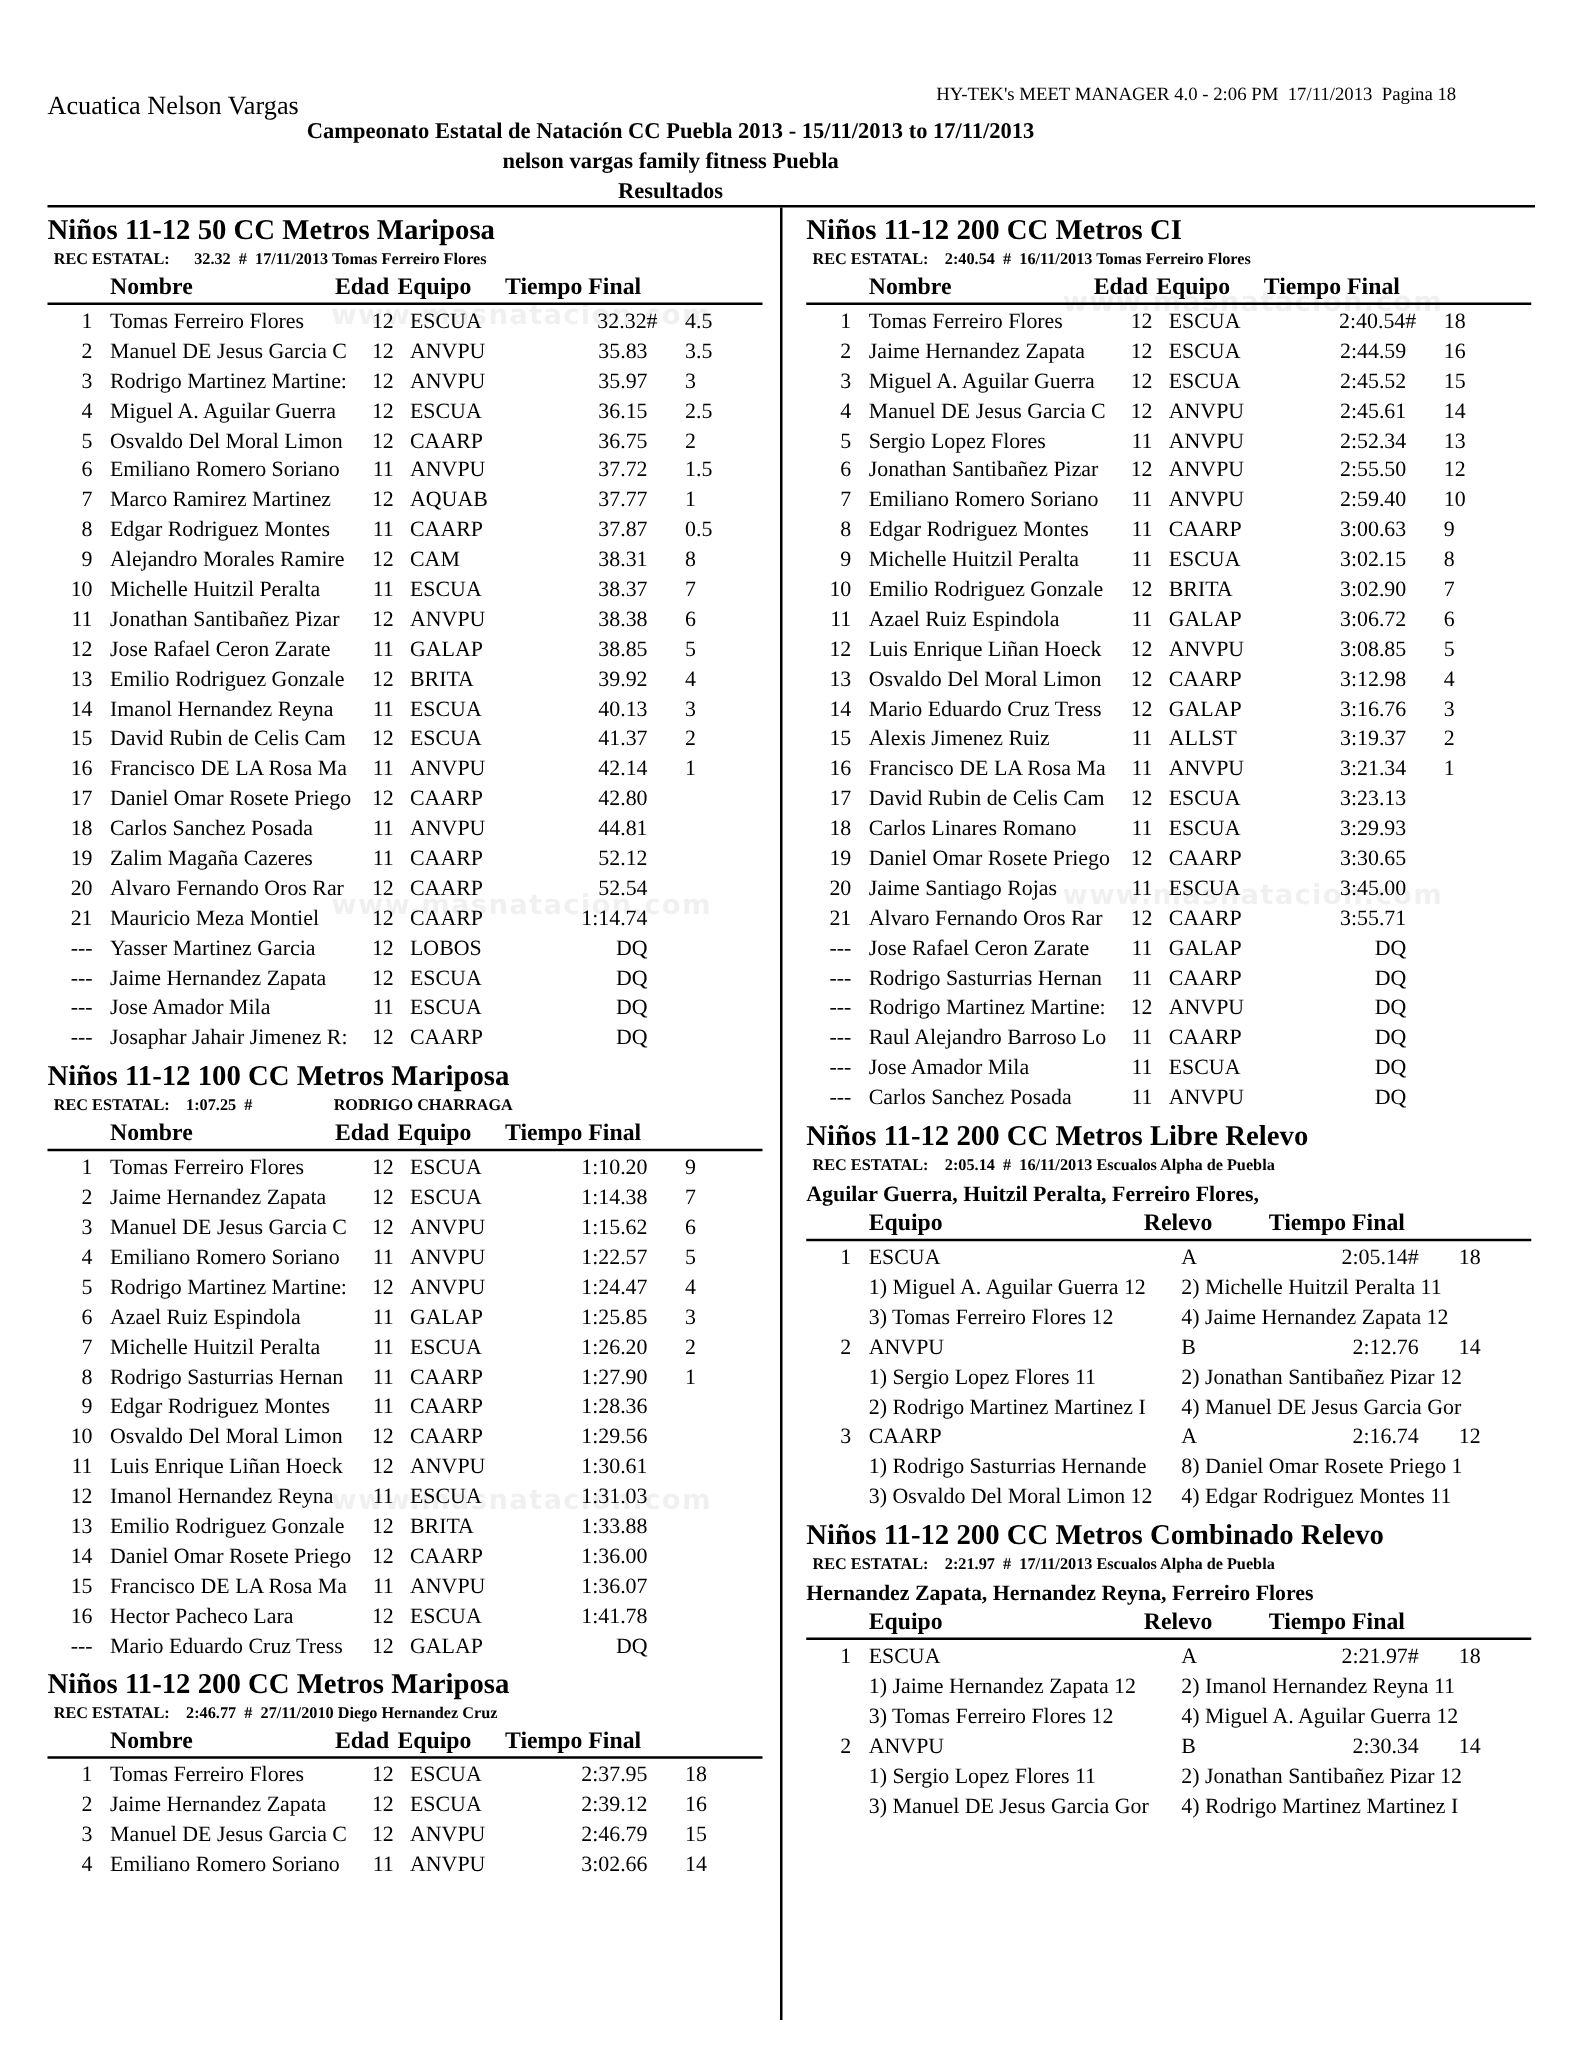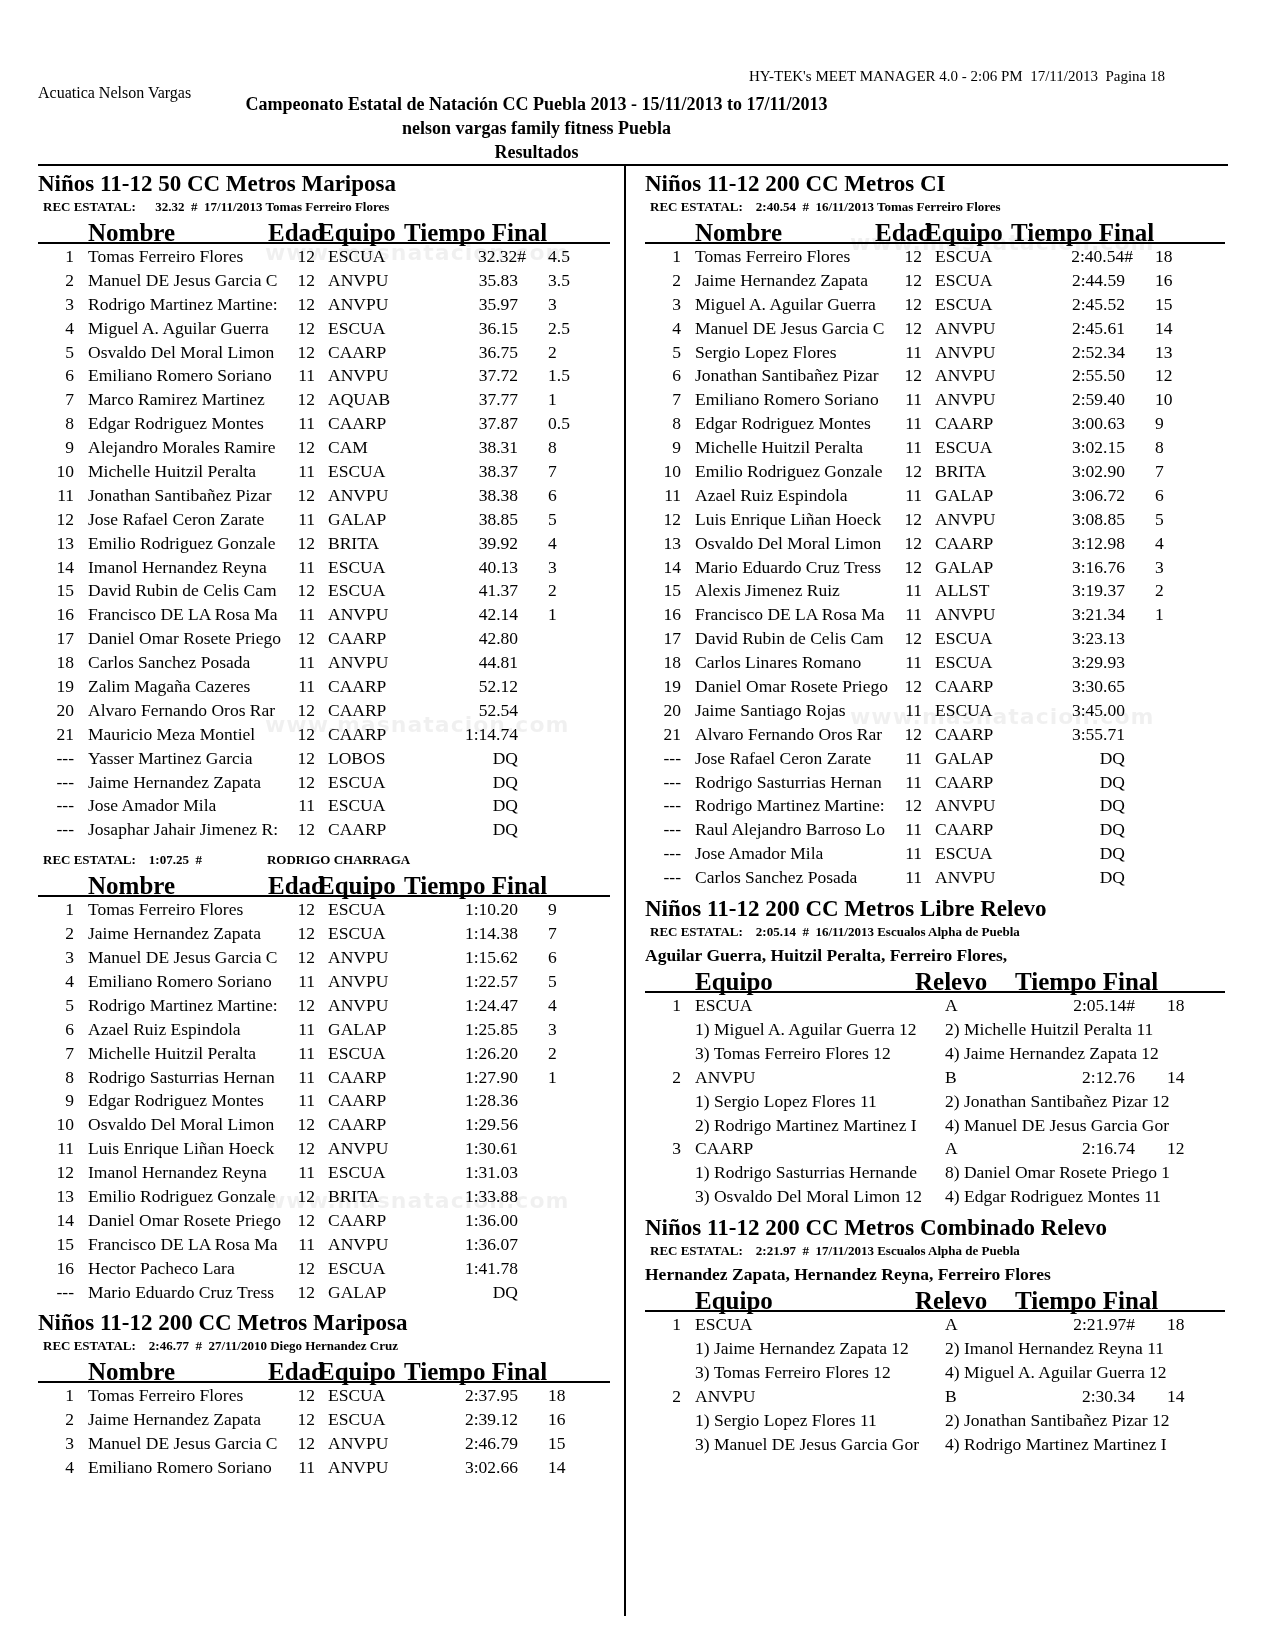--- a/index.html
+++ b/index.html
@@ -1,33 +1,33 @@
 <!DOCTYPE html>
 <html><head>
 <meta charset="utf-8">
 <style>
   html, body { margin: 0; padding: 0; background: #ffffff; }
   body {
     width: 1275px; height: 1650px; position: relative; overflow: hidden;
     font-family: "Liberation Serif", "DejaVu Serif", serif; color: #000;
   }
-  .hdr-left { position: absolute; left: 38px; top: 84px; font-size: 16px; }
+  .hdr-left { position: absolute; left: 38px; top: 72px; font-size: 21px; }
   .hdr-right { position: absolute; right: 110px; top: 68px; font-size: 15px; white-space: pre; }
   .hdr-center { position: absolute; left: 0; width: 1073px; text-align: center; font-weight: bold; font-size: 18px; }
   .hc1 { top: 94px; } .hc2 { top: 118px; } .hc3 { top: 142px; }
   .top-rule { position: absolute; left: 38px; width: 1190px; top: 164px; border-top: 2px solid #000; }
   .col-div { position: absolute; left: 624px; top: 166px; height: 1450px; border-left: 2px solid #000; }
   .col { position: absolute; top: 172px; }
   .col-left { left: 38px; width: 572px; }
   .col-right { left: 645px; width: 580px; }
   .event { margin-bottom: 8px; }
   .ev-title { font-weight: bold; font-size: 23px; line-height: 24px; }
   .ev-rec { font-weight: bold; font-size: 13px; line-height: 22px; padding-left: 5px; white-space: pre; }
   .ev-rec2 { font-weight: bold; font-size: 17.5px; line-height: 24px; white-space: pre; }
-  .colhead { position: relative; height: 24px; font-weight: bold; font-size: 25px; border-bottom: 2px solid #000; }
+  .colhead { position: relative; height: 24px; font-weight: bold; font-size: 19px; border-bottom: 2px solid #000; }
   .colhead span { position: absolute; top: 1px; }
   .row { position: relative; height: 23.9px; font-size: 17.5px; line-height: 24px; white-space: nowrap; }
   .row span { position: absolute; top: 0; }
   .c-place { left: 0; width: 36px; text-align: right; }
   .c-name { left: 50px; width: 193px; overflow: hidden; }
   .c-age { left: 255px; width: 22px; text-align: right; }
   .c-team { left: 290px; }
   .c-time { left: 400px; width: 80px; text-align: right; }
   .c-time.rec { width: 88px; }
   .c-pts { left: 510px; }
@@ -261,20 +261,21 @@
       <div class="row">
         <span class="c-place">---</span>
         <span class="c-name">Josaphar Jahair Jimenez R:</span>
         <span class="c-age">12</span>
         <span class="c-team">CAARP</span>
         <span class="c-time">DQ</span>
         <span class="c-pts"></span>
       </div>
     </div>
   <div class="event">
+      <div class="ev-title">Niños 11-12 100 CC Metros Mariposa</div>
       <div class="ev-rec">REC ESTATAL:    1:07.25  #                    RODRIGO CHARRAGA</div>
       <div class="colhead">
         <span class="h-name">Nombre</span>
         <span class="h-edad">Edad</span>
         <span class="h-equipo">Equipo</span>
         <span class="h-tiempo">Tiempo Final</span>
       </div>
       <div class="row">
         <span class="c-place">1</span>
         <span class="c-name">Tomas Ferreiro Flores</span>

